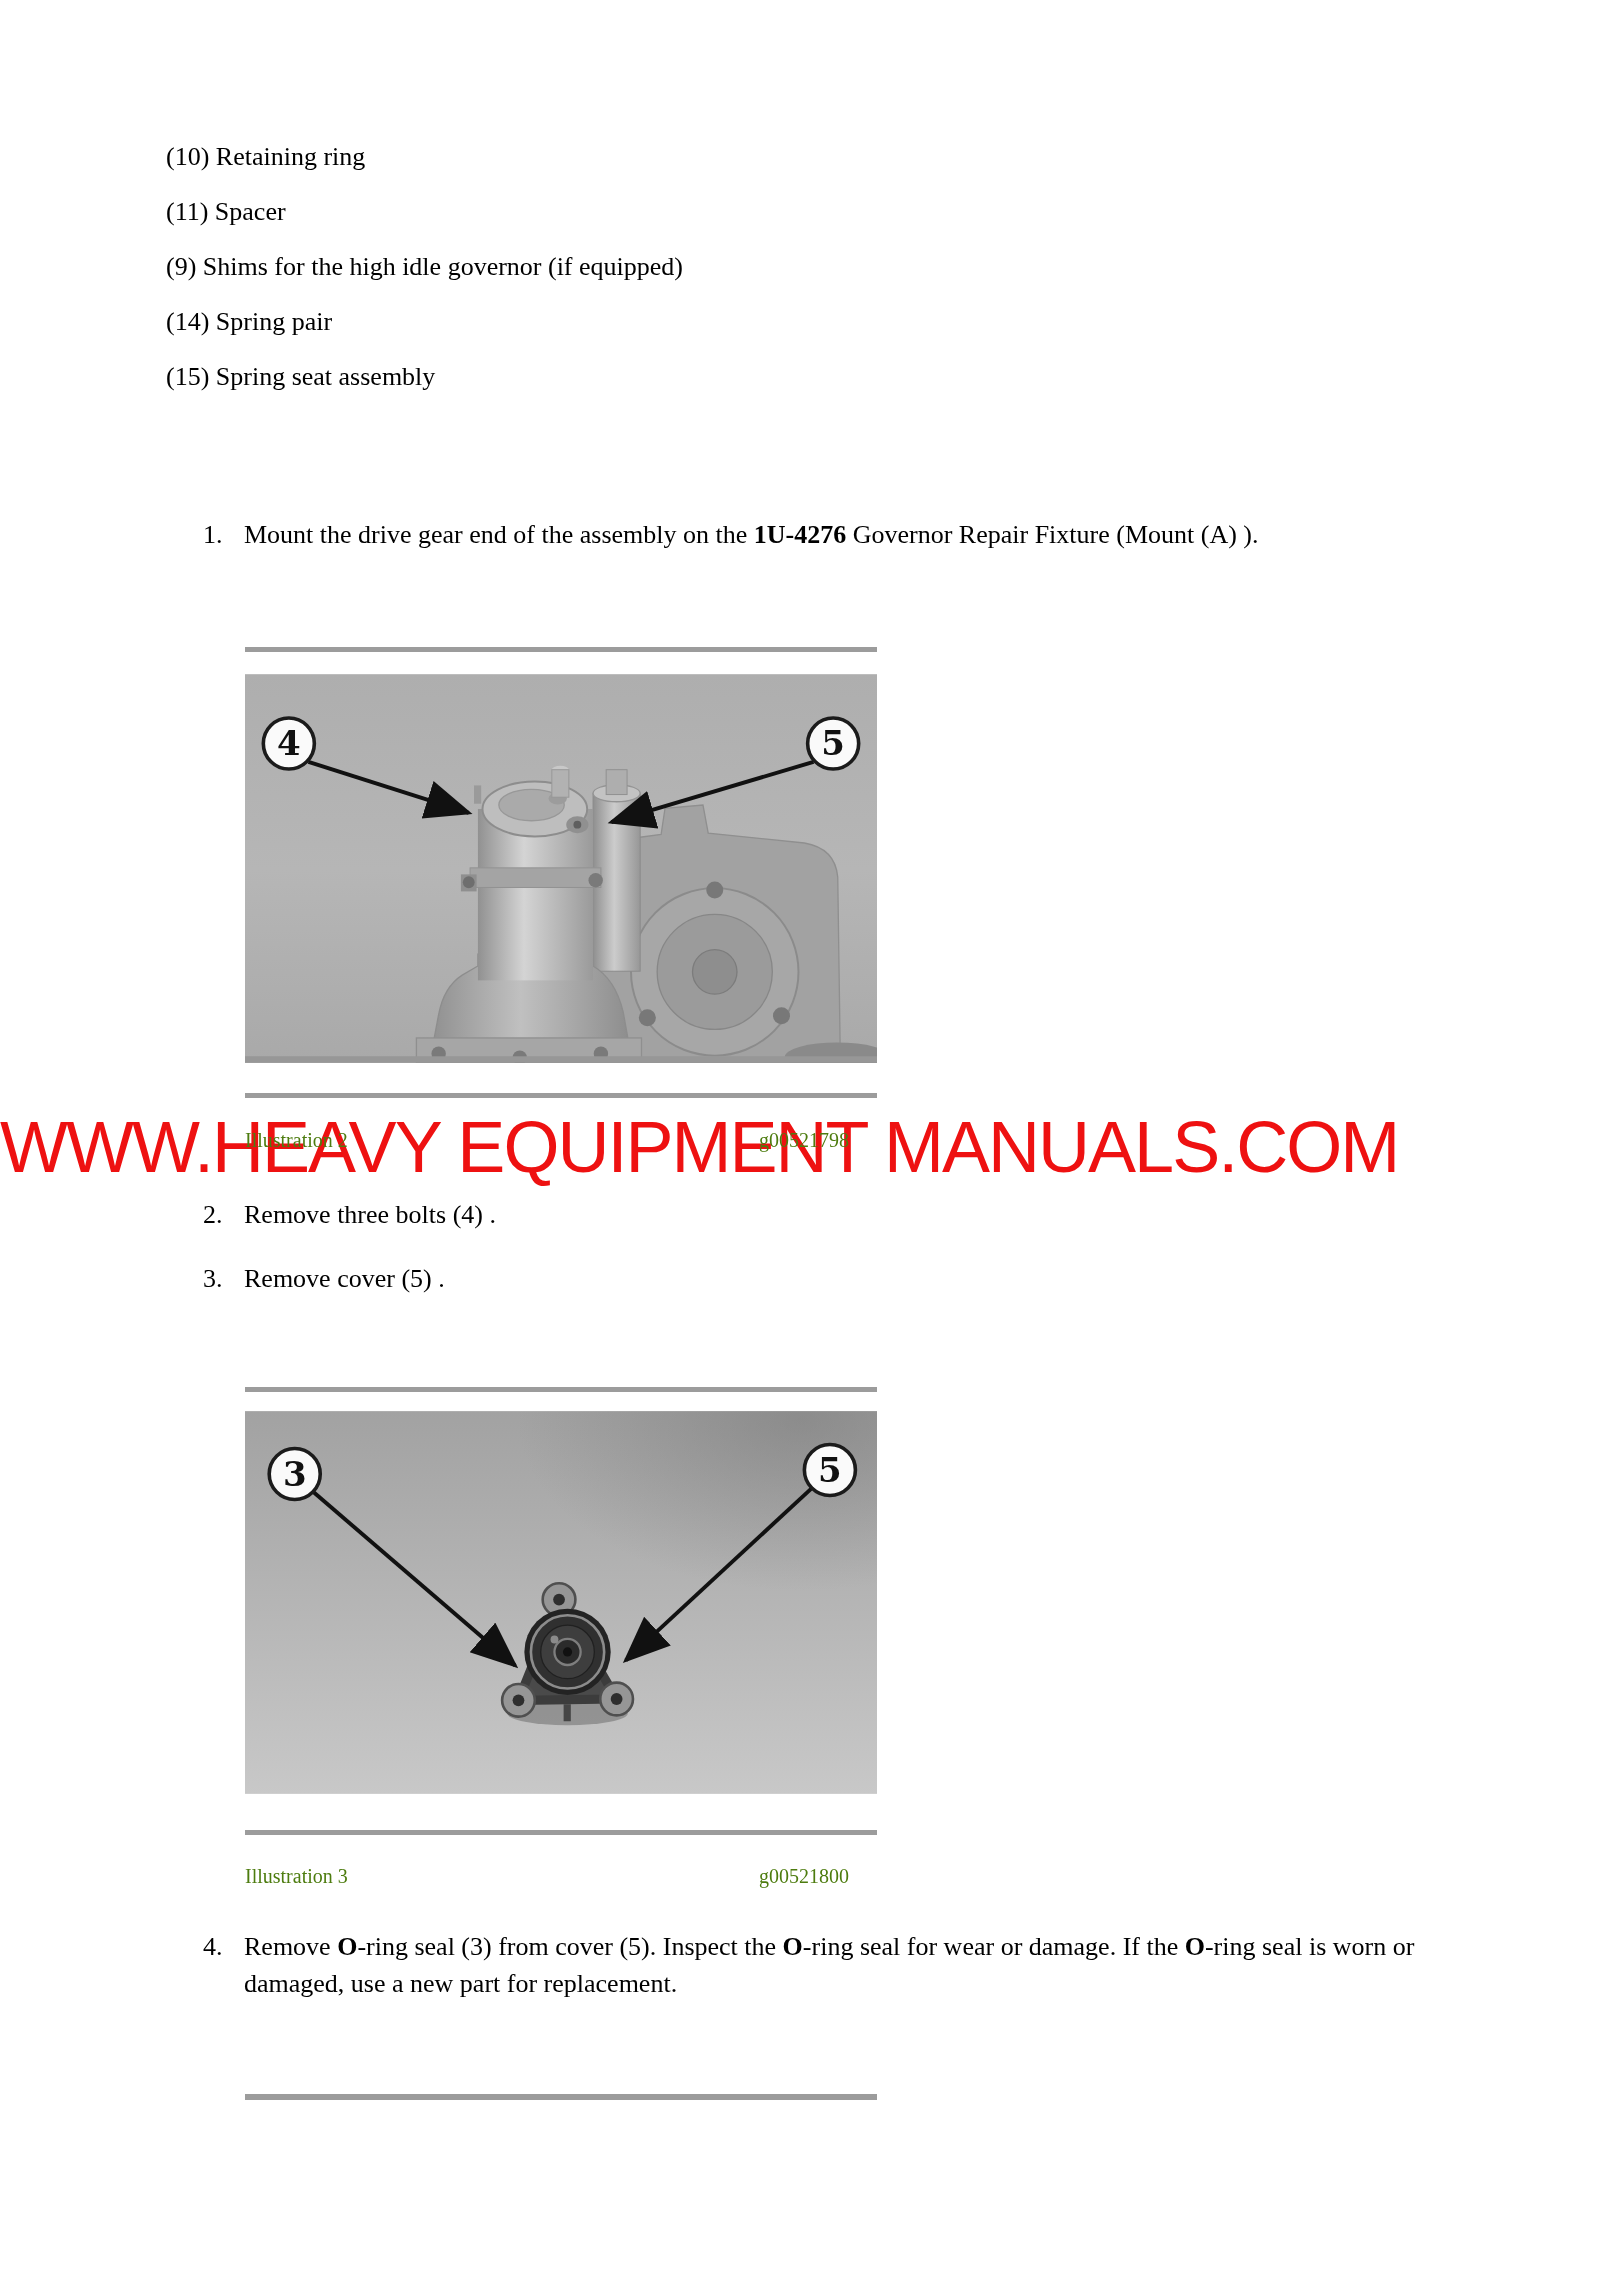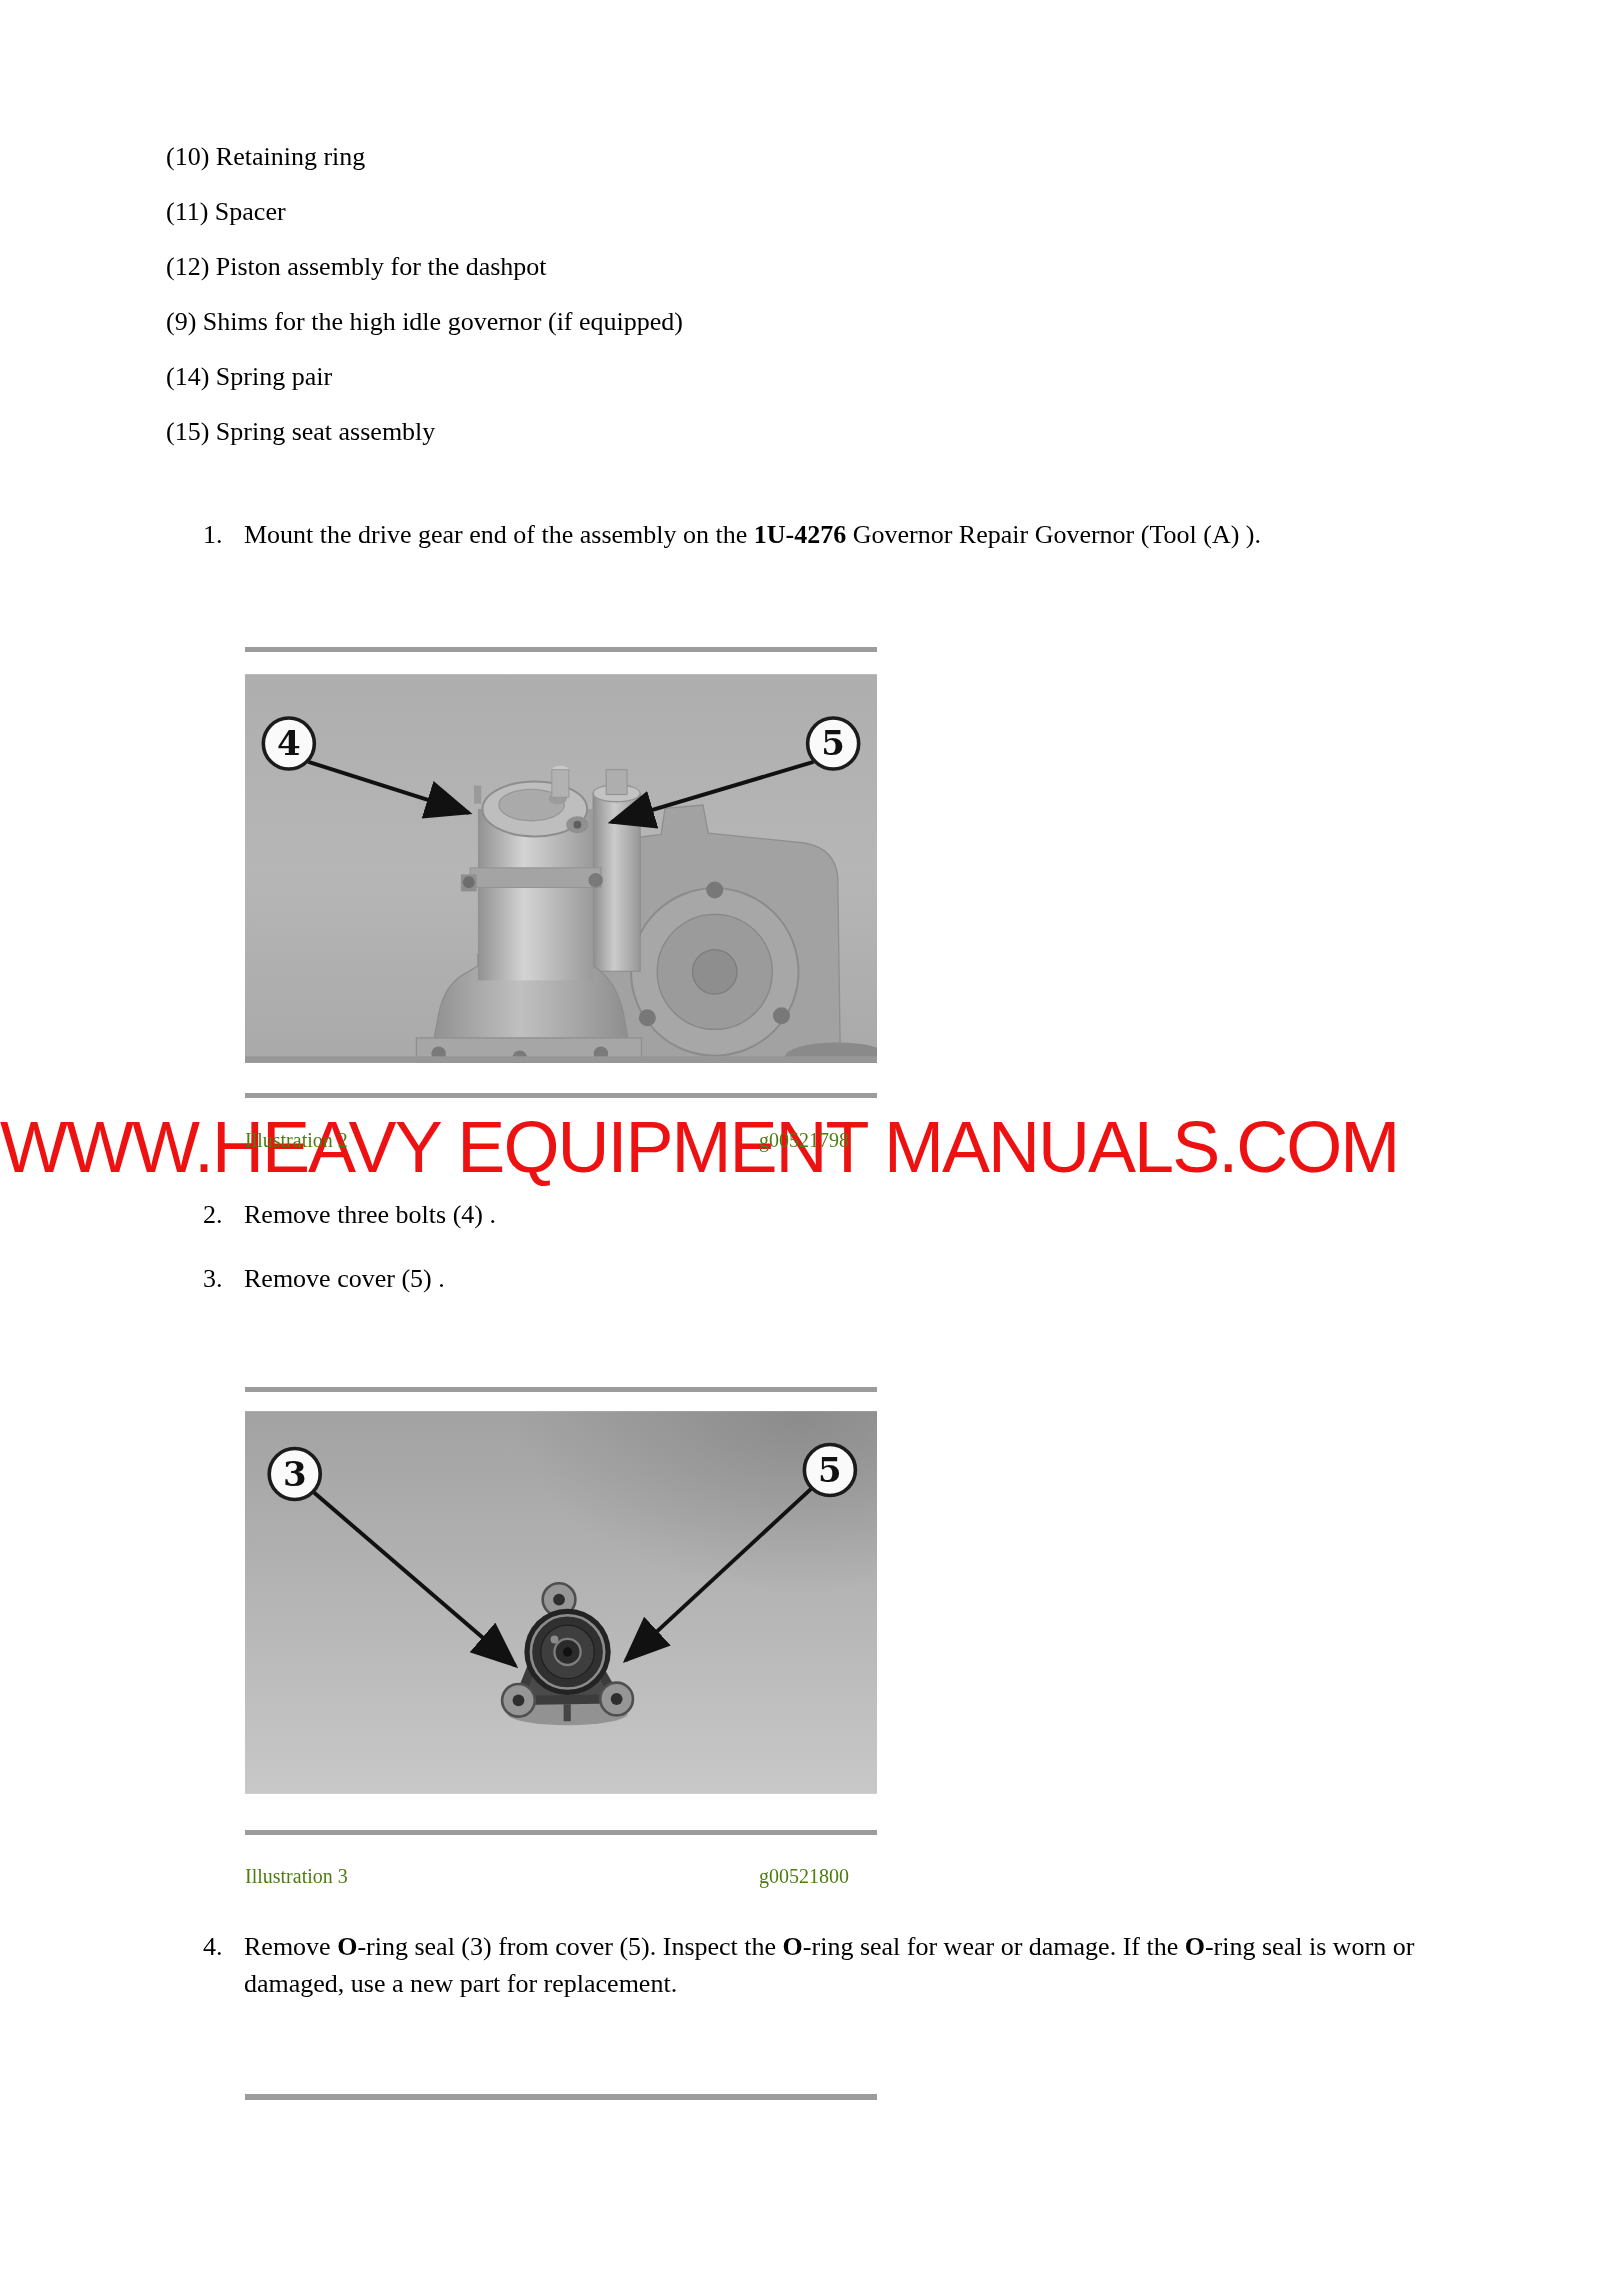--- a/index.html
+++ b/index.html
@@ -43,29 +43,28 @@
   }
 </style>
 </head>
 <body>
 
 <div class="page">
 
   <ul class="parts-list">
       <li>(10) Retaining ring</li>
       <li>(11) Spacer</li>
-      <li>(12) Piston assembly for the dashpot</li>
       <li>(9) Shims for the high idle governor (if equipped)</li>
       <li>(14) Spring pair</li>
       <li>(15) Spring seat assembly</li>
     </ul>
 
   <div class="step step-1" style="top:516px;">
     <span class="num">1.</span>
-    <span class="text"><span>Mount the drive gear end of the assembly on the </span><span style="font-weight: bold;">1U-4276</span><span> Governor Repair Governor (Tool (A) ).</span></span>
+    <span class="text"><span>Mount the drive gear end of the assembly on the </span><span style="font-weight: bold;">1U-4276</span><span> Governor Repair Fixture (Mount (A) ).</span></span>
   </div>
 
   <div class="rule rule-1" style="background: rgb(156, 156, 156);"></div>
 
   <figure class="photo photo-1" style="margin:0;">
     <svg viewBox="0 0 966 594" xmlns="http://www.w3.org/2000/svg">
       <defs>
         <linearGradient id="p1bg" x1="0" y1="0" x2="0" y2="1">
           <stop offset="0" stop-color="#aeaeae"></stop>
             <stop offset="0.5" stop-color="#b6b6b6"></stop>

